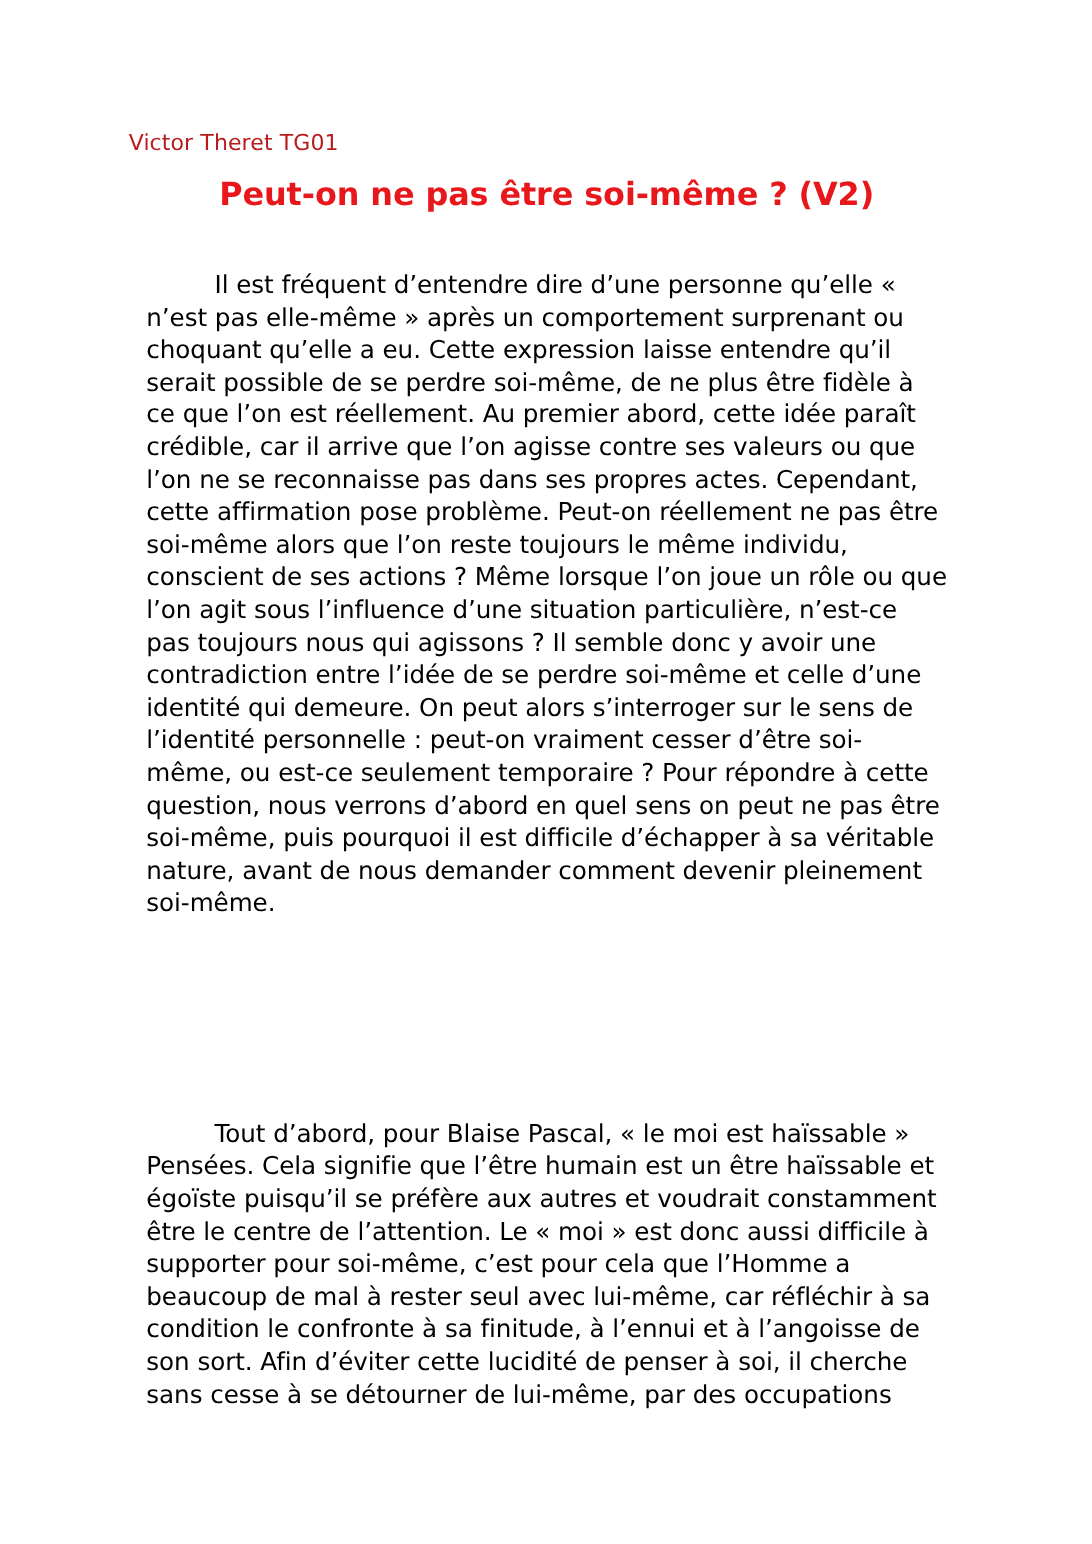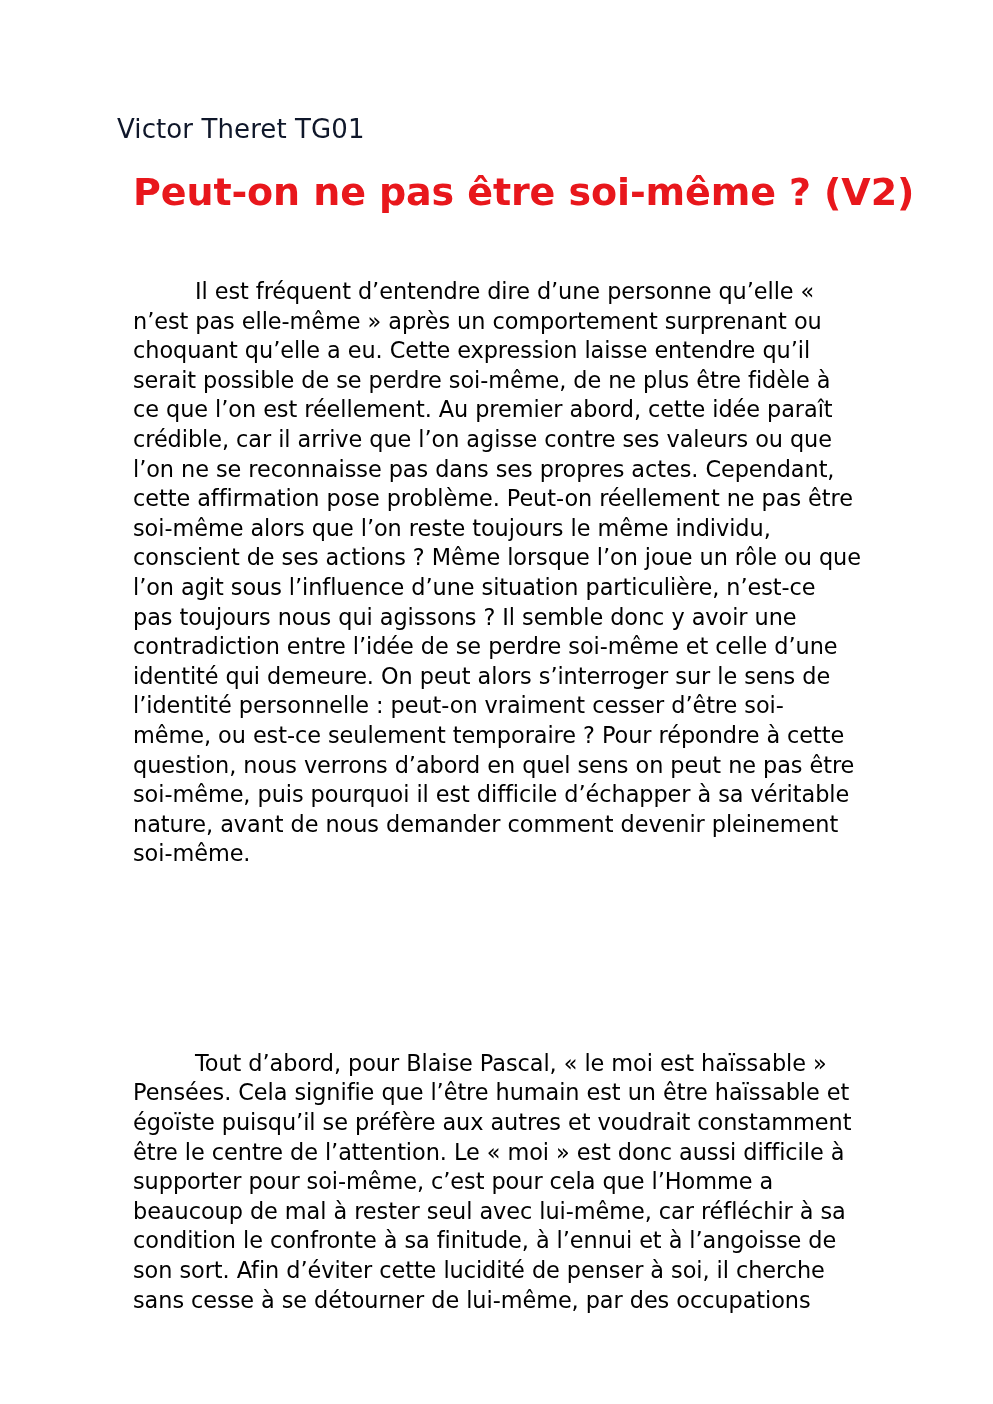--- a/index.html
+++ b/index.html
@@ -28,32 +28,32 @@
     position: absolute;
     left: 117px;
     top: 0;
     width: 760px;
   }
 
   
   .author-line {
     margin: 0;
     padding-top: 114px;
-    font-size: 26px;
+    font-size: 20px;
     line-height: 30px;
-    color: #0f172a;
+    color: #b91c1c;
     letter-spacing: 0.1px;
     white-space: nowrap;
   }
 
   
   .doc-title {
-    margin: 16px;
+    margin: 0;
     padding-top: 13px;
-    font-size: 38px;
+    font-size: 29px;
     line-height: 38px;
     font-weight: bold;
     color: #E8171C;
     text-align: center;
     letter-spacing: -0.1px;
     white-space: nowrap;
   }
 
   
   .body-block {

